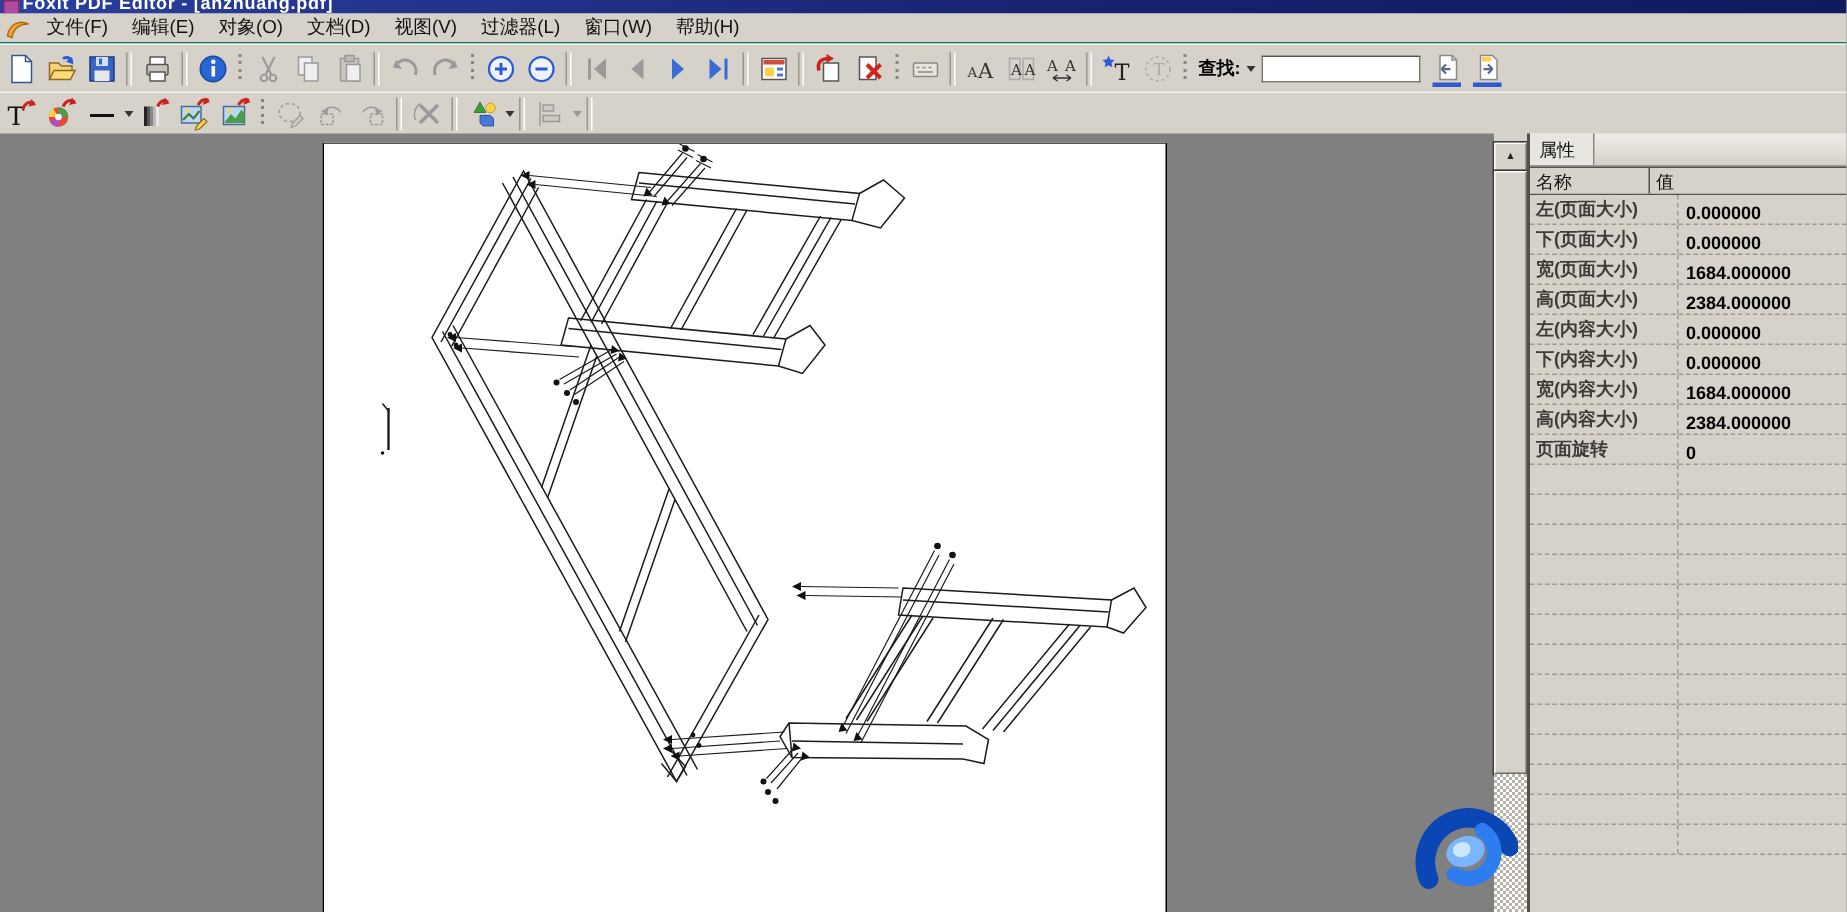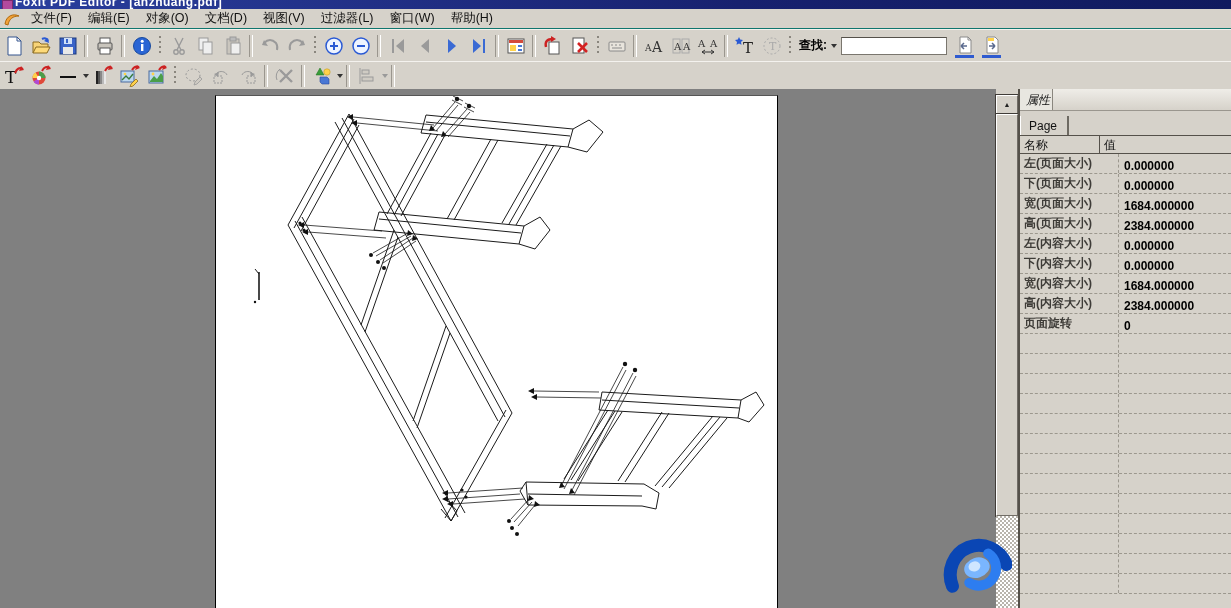--- a/index.html
+++ b/index.html
@@ -31,21 +31,21 @@
   .page{position:absolute;left:215px;top:6px;width:561px;height:513px;background:#fff;border-left:1px solid #000;border-right:1px solid #000;border-top:1px solid #555;}
   .page svg{position:absolute;left:0;top:0;}
   
   .vscroll{position:absolute;left:996px;top:0;width:22px;height:519px;background:#d6d2ca;display:flex;flex-direction:column;padding-top:6px;box-sizing:border-box;}
   .sb-btn{height:17px;background:#d6d2ca;border:1px solid;border-color:#fff #716d66 #716d66 #fff;outline:1px solid #403c38;display:flex;align-items:center;justify-content:center;font-size:7px;color:#222;flex:none;}
   .sb-thumb{height:400px;background:#d6d2ca;border:1px solid;border-color:#fff #716d66 #716d66 #fff;outline:1px solid #403c38;flex:none;}
   .sb-track{flex:1;background:conic-gradient(#fff 25%,#b8b4ac 0 50%,#fff 0 75%,#b8b4ac 0) 0 0/4px 4px;}
   
   .panel{position:absolute;left:1018px;top:0;width:213px;height:519px;background:#d6d2ca;border-left:2px solid #55514a;box-sizing:border-box;font-size:12px;color:#111;}
   .ptitle{height:21px;border-bottom:1px solid #9a968e;background:linear-gradient(#efede8,#d6d2ca);display:flex;}
-  .ptitle .ptab{padding:3px 2px 0 6px;border-right:1px solid #8a867e;background:#e8e6e0;font-style:italic;}
+  .ptitle .ptab{padding:3px 12px 0 6px;border-right:1px solid #8a867e;background:#e8e6e0;}
   .ptabrow{height:24px;display:flex;align-items:flex-end;}
   .pagetab{padding:3px 10px 2px 8px;border-right:2px solid #6e6a62;border-left:1px solid #fff;background:#d6d2ca;}
   .ptable{border-top:1px solid #55514a;}
   .phead{display:flex;height:17px;border-bottom:1px solid #55514a;font-size:12px;}
   .phead>div{padding:1px 0 0 4px;box-sizing:border-box;border-right:1px solid #55514a;background:#d6d2ca;}
   .phc-name{width:80px;}
   .phc-val{flex:1;border-right:none !important;}
   .prow{display:flex;height:19px;border-bottom:1px dashed #9c988e;align-items:flex-end;color:#3e3c38;font-weight:bold;}
   .prow .pname{width:99px;padding-left:4px;box-sizing:border-box;border-right:1px dashed #9c988e;height:100%;display:flex;align-items:center;}
   .prow .pval{flex:1;padding-left:5px;color:#000000;}
@@ -478,23 +478,20 @@
           <span>▲</span>
         </div>
       <div class="sb-thumb"></div>
       <div class="sb-track"></div>
     </div>
 
     <div class="panel">
       <div class="ptitle">
         <span class="ptab">属性</span>
       </div>
-      <div class="ptabrow">
-        <span class="pagetab">Page</span>
-      </div>
       <div class="ptable">
         <div class="phead">
           <div class="phc-name">名称</div>
           <div class="phc-val">值</div>
         </div>
         <div class="prow">
             <span class="pname">左(页面大小)</span>
             <span class="pval">0.000000</span>
           </div>
         <div class="prow">

